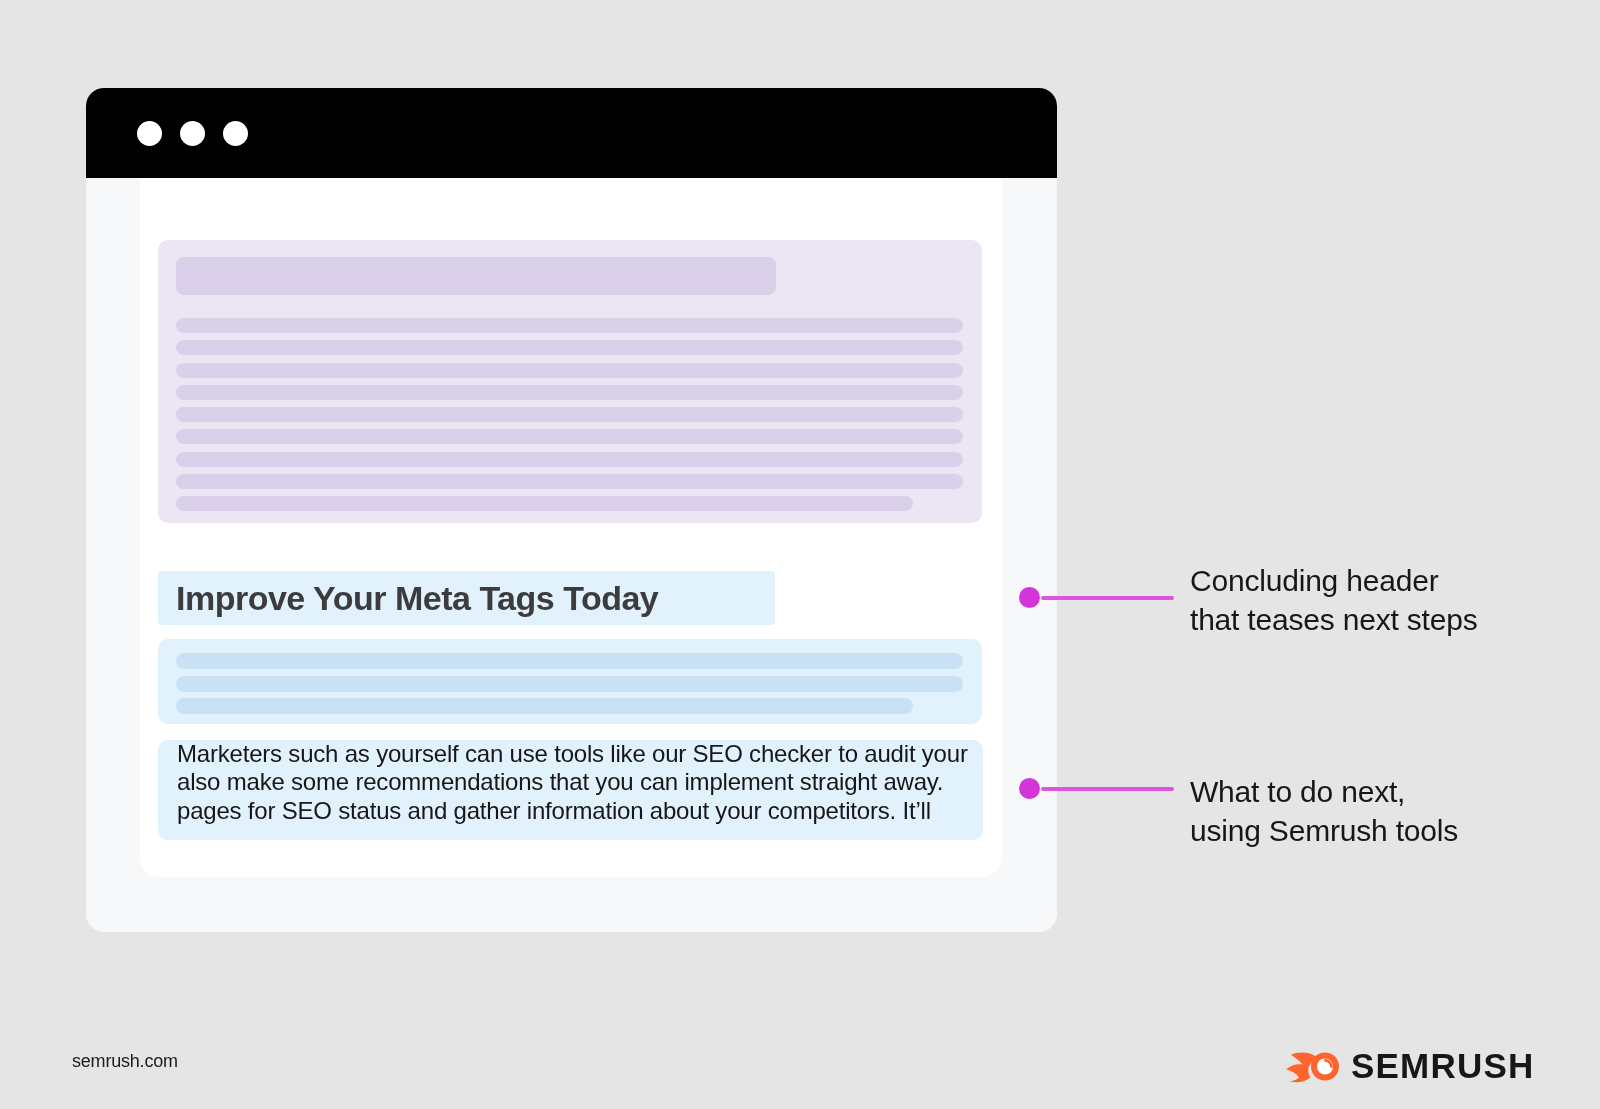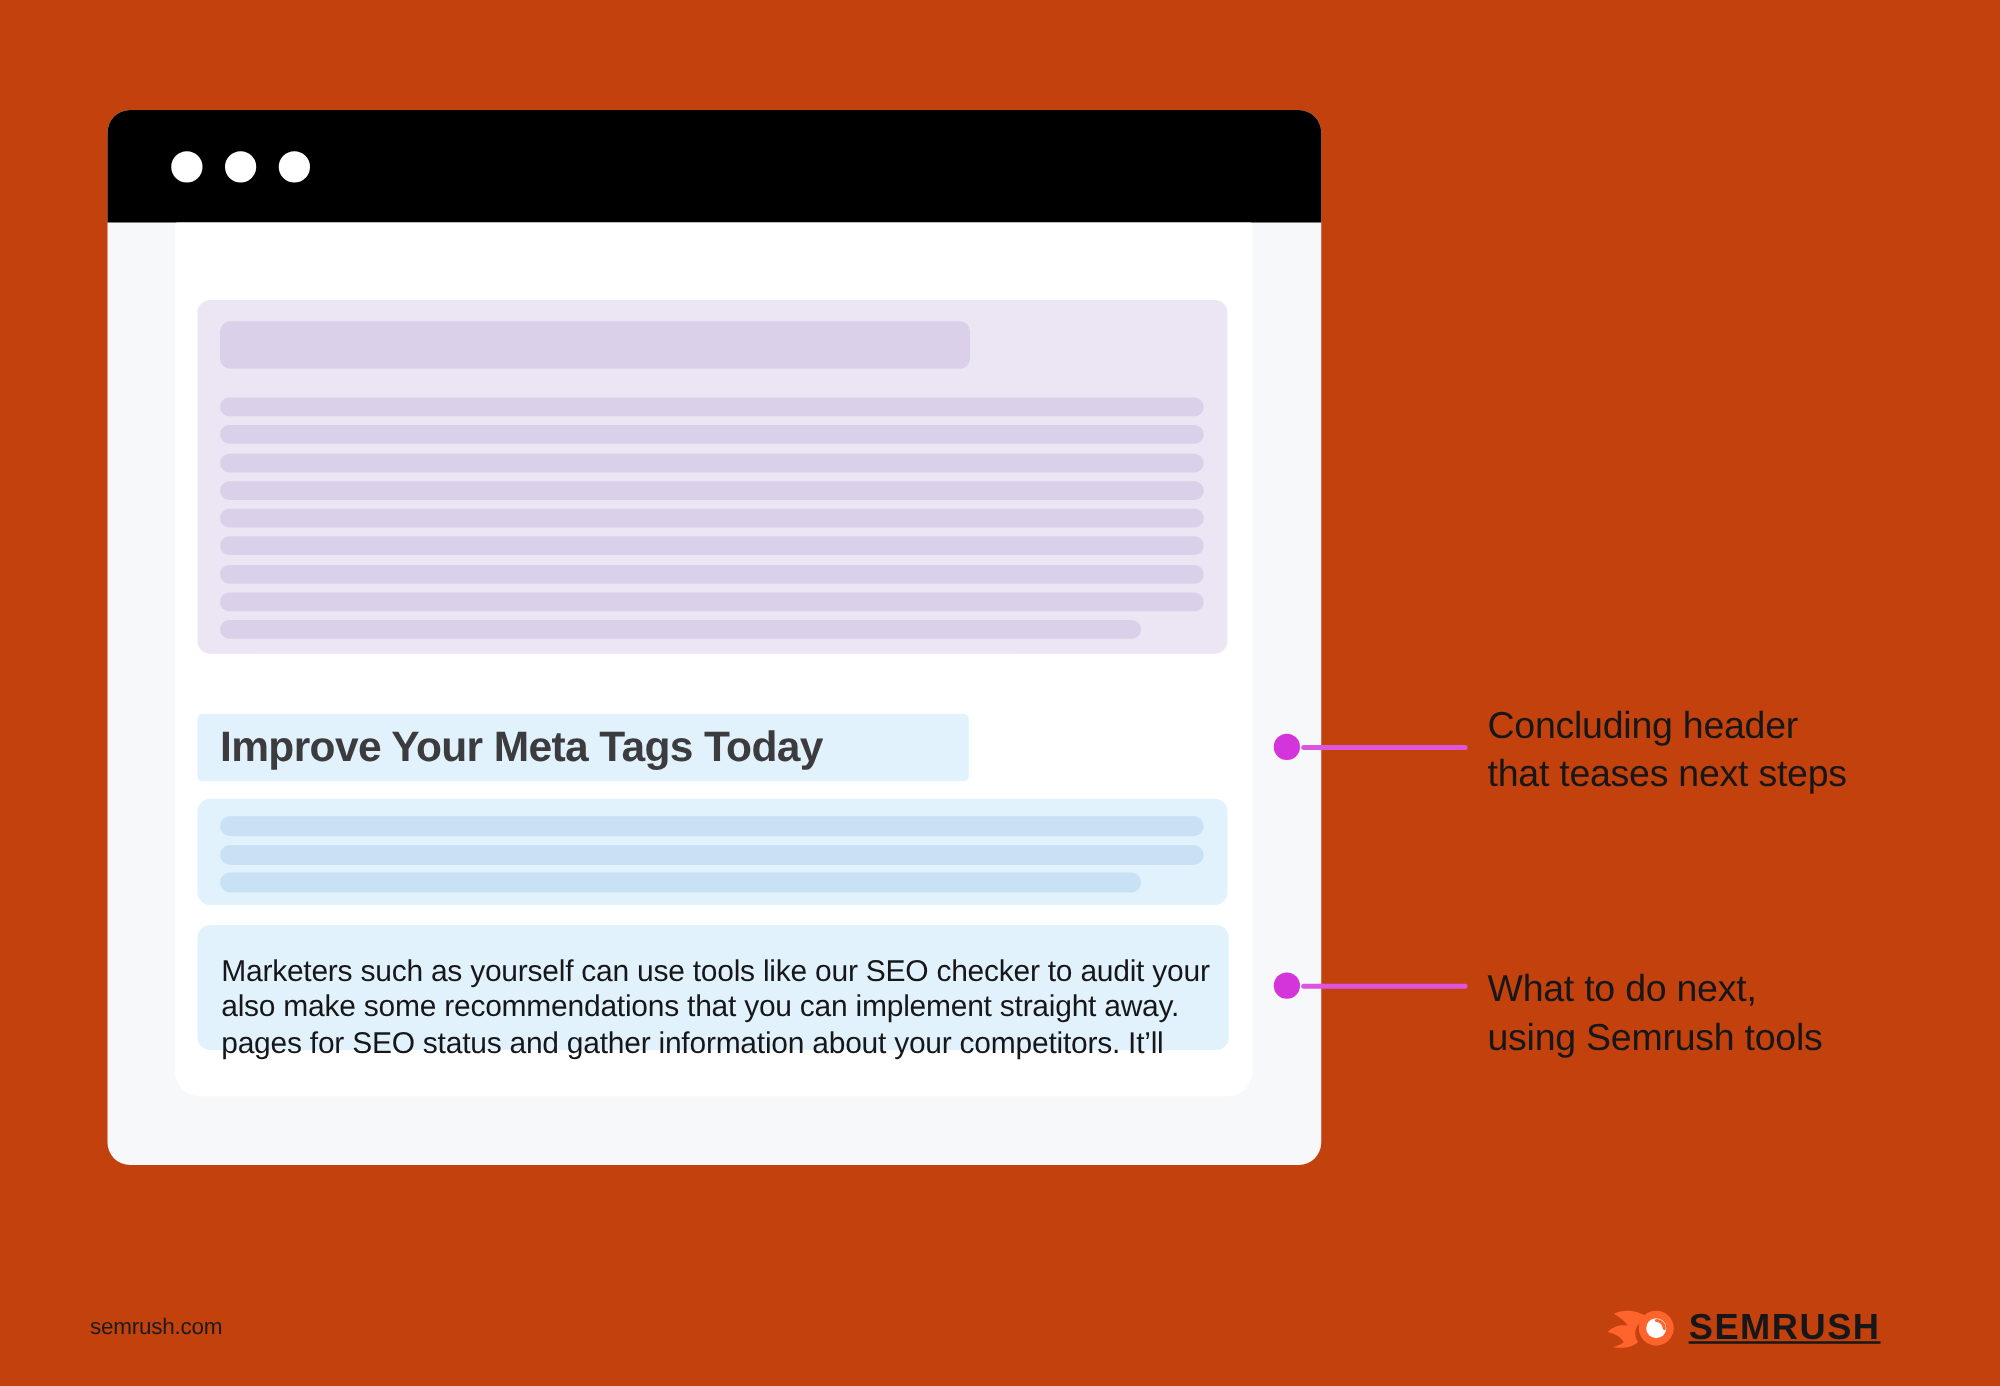--- a/index.html
+++ b/index.html
@@ -2,21 +2,21 @@
 <html style="--titlebar: #000000; --frame: #f7f8f9; --purple-bg: #ece6f4; --purple-bar: #dbd0ea; --blue-bg: #e1f2fc; --blue-bar: #c8e1f5; --accent: #d335da; --accent-line: #dc55de;"><head>
 <meta charset="utf-8">
 <style>
   * { margin: 0; padding: 0; box-sizing: border-box; }
   html, body { background: #ffffff; }
   body { font-family: "Liberation Sans", sans-serif; }
   .stage {
     position: relative;
     width: 1600px;
     height: 1109px;
-    background: #c2410c;
+    background: #e5e5e5;
     overflow: hidden;
   }
 
   
   .window {
     position: absolute;
     left: 86px; top: 88px;
     width: 971px; height: 844px;
     background: var(--frame, #f7f8f9);
     border-radius: 18px;
@@ -97,21 +97,21 @@
   }
   .b-line.short { width: 737px; }
 
   
   .para-card {
     position: absolute;
     left: 18px; top: 562px;
     width: 825px; height: 100px;
     background: var(--blue-bg, #e1f2fc);
     border-radius: 10px;
-    padding: 24px 14px 0 19px;
+    padding: 0 14px 0 19px;
     font-size: 24px;
     line-height: 28.4px;
     color: #17171a;
     letter-spacing: -0.2px;
   }
 
   
   .c-dot {
     position: absolute;
     width: 21px; height: 21px;
@@ -146,25 +146,24 @@
     font-size: 18px;
     color: #1c1c1e;
     letter-spacing: -0.2px;
   }
   .brand-logo {
     position: absolute;
     left: 1285px; top: 1046px;
     display: flex; align-items: center; gap: 11px;
   }
   .brand-name {
-    font-size: 29px;
+    font-size: 35px;
     font-weight: bold;
     letter-spacing: 1.2px;
     color: #17171a;
-    text-decoration: underline;
   }
 </style>
 </head>
 <body>
 
 <div class="stage">
 
   <div class="window">
     <div class="titlebar">
       <span class="tb-dot"></span>

